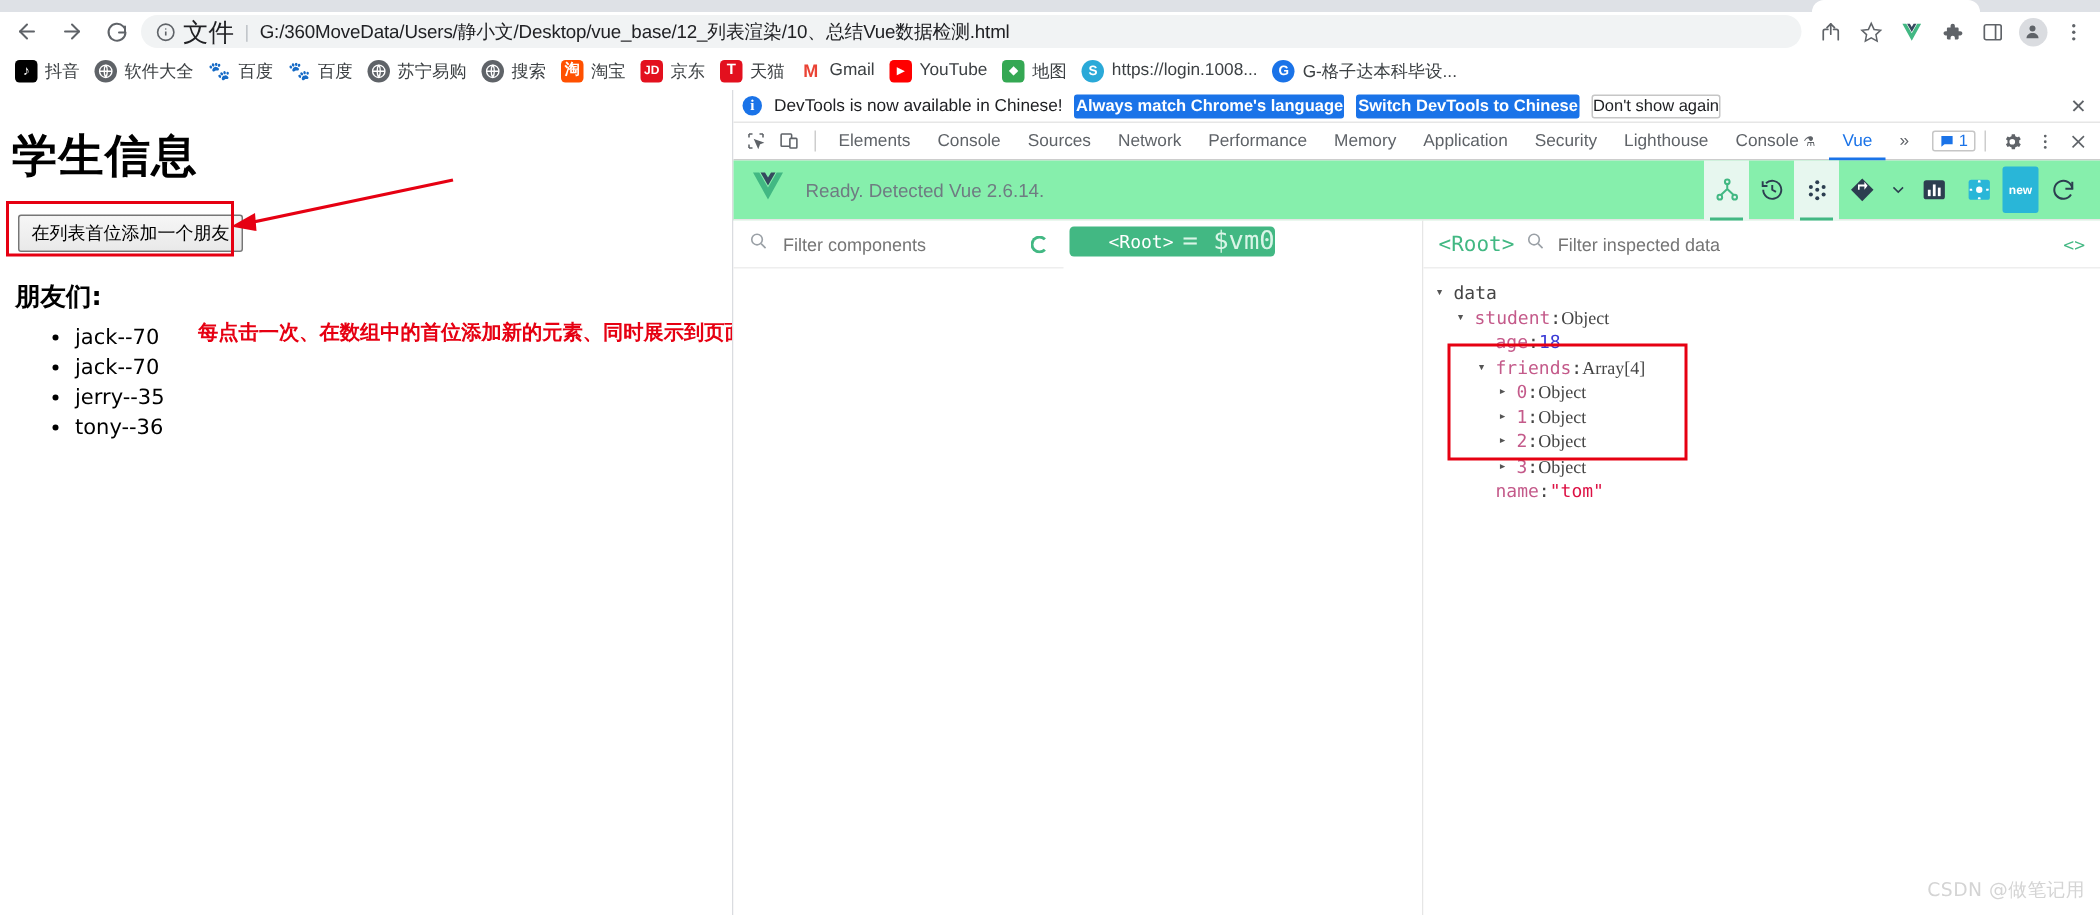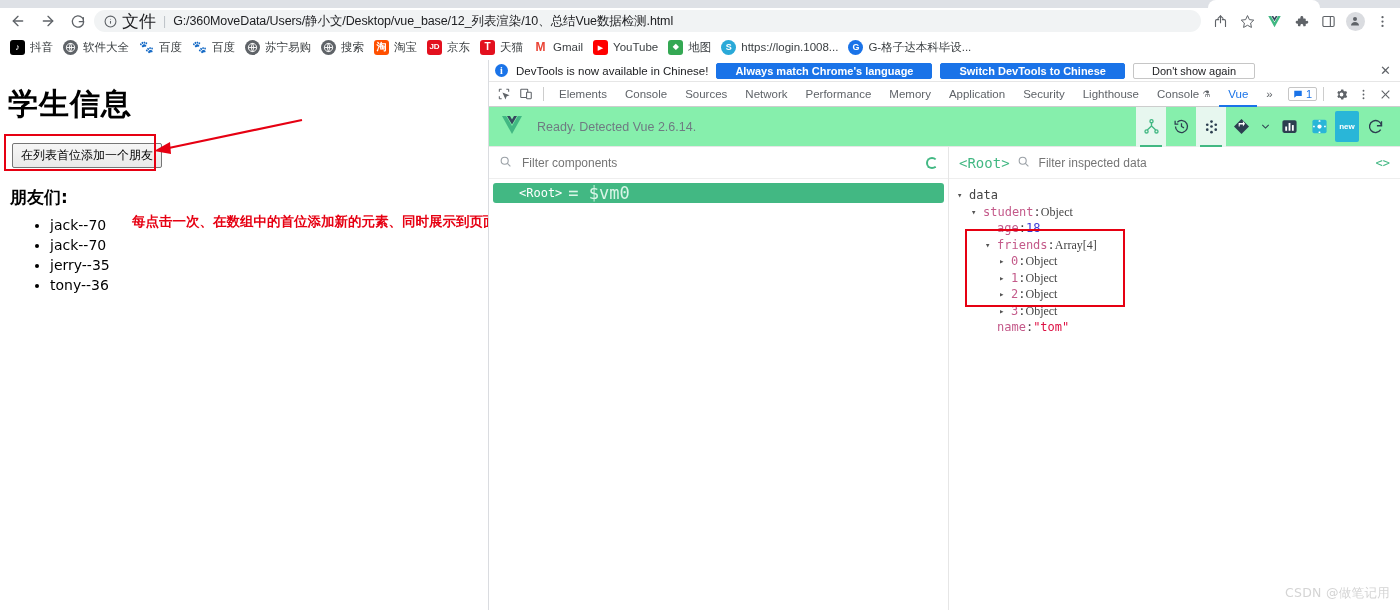--- a/index.html
+++ b/index.html
@@ -131,21 +131,21 @@
     display:flex; align-items:center; padding:0 6px; gap:8px; position:relative;
   }
   .dt-banner-ico {
     width:13px; height:13px; border-radius:50%; background:#1a73e8;
     color:#fff; font-size:10px; font-weight:bold; line-height:13px;
     text-align:center; flex:0 0 13px;
     font-family:"Liberation Serif","DejaVu Serif",serif;
   }
   .dt-banner-text { font-size:11.5px; color:#202124; white-space:nowrap; }
   .bn-btn {
-    font-size:11px; padding:1px 18px; border-radius:2px; cursor:pointer;
+    font-size:11px; padding:1px 0; border-radius:2px; cursor:pointer;
     white-space:nowrap; font-weight:bold;
   }
   .bn-primary { background:#1a73e8; color:#fff; border:1px solid #1a73e8; }
   .bn-plain { background:#fff; color:#202124; border:1px solid #c6c6c6; font-weight:normal; }
   .bn-close {
     margin-left:auto; color:#5f6368; font-size:13px; cursor:pointer; padding:0 3px;
   }
 
   .dt-tabs {
     height:25px; background:#ffffff; border-bottom:1px solid #cdcdcd;
@@ -179,21 +179,21 @@
     width:30px; height:40px; display:flex; align-items:center; justify-content:center;
     cursor:pointer; position:relative;
   }
   .v-ico.act { background:#e7f7ef; }
   .v-ico.act::after {
     content:""; position:absolute; left:4px; right:4px; bottom:0; height:2px; background:#42b883;
   }
 
   .vue-body { flex:1; display:flex; min-height:0; }
   .comp-panel {
-    width:460px; border-right:1px solid #e6e6e6; display:flex; flex-direction:column;
+    width:460px; border-right:1px solid #e6e6e6; display:flex; flex-direction:row;
     background:#fff;
   }
   .filter-row {
     height:32px; display:flex; align-items:center; padding:0 10px;
     border-bottom:1px solid #eee; gap:8px;
   }
   .filter-input {
     border:none; outline:none; font-size:12px; color:#9aa0a6; flex:1;
     background:transparent; font-family:"Liberation Sans","DejaVu Sans",sans-serif;
   }

